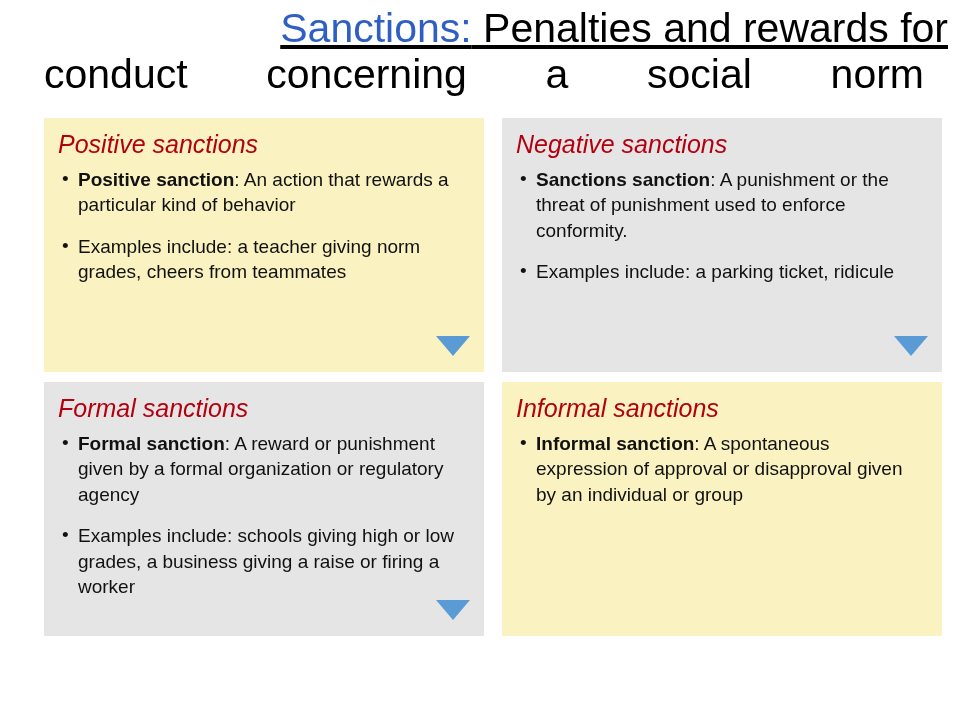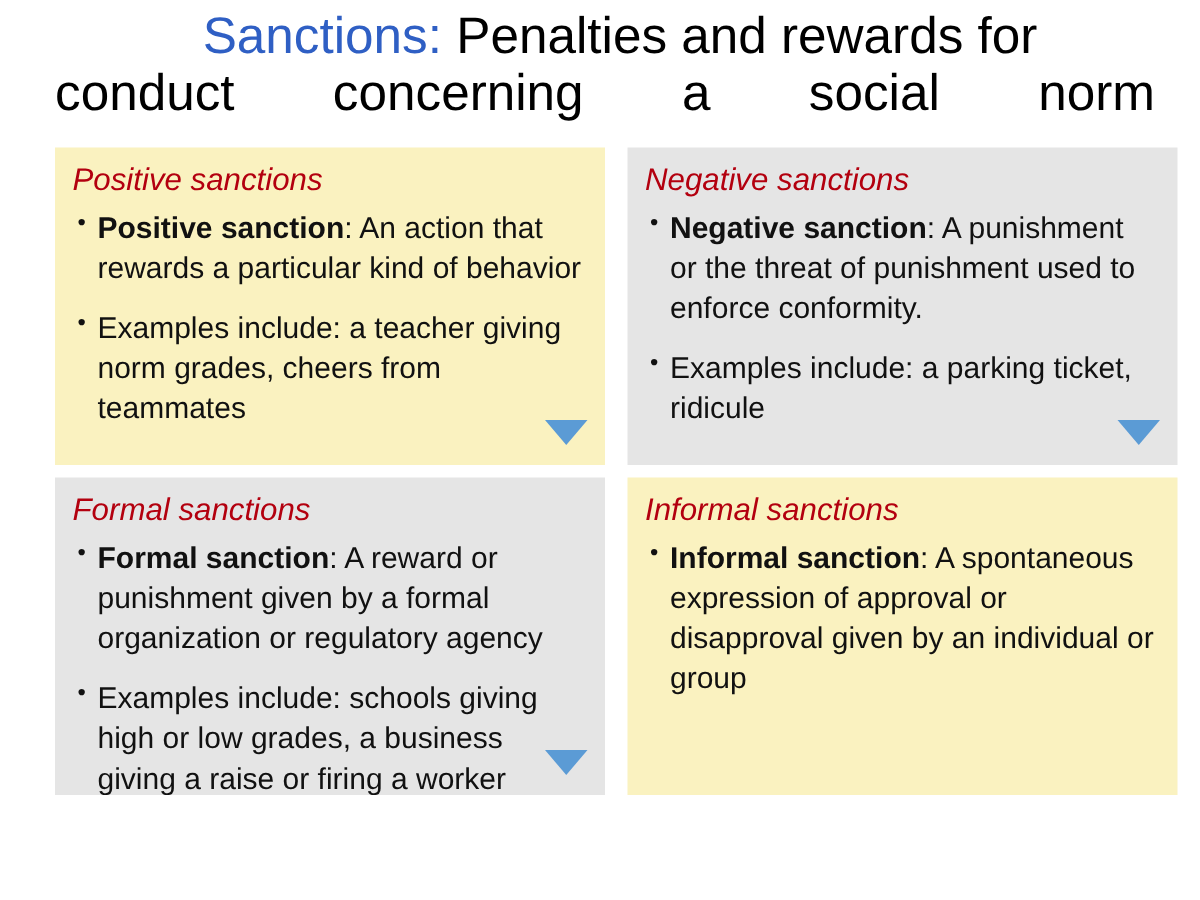--- a/index.html
+++ b/index.html
@@ -24,21 +24,22 @@
   }
 
   .title-line {
     font-size: 41px;
     line-height: 1.12;
     color: #000000;
     white-space: nowrap;
   }
 
   .title-line1 {
-    text-align: center;
+    text-align: right;
+    text-decoration: underline;
   }
 
   .title-line2 {
     text-align: justify;
     text-align-last: justify;
     display: block;
     width: 880px;
   }
 
   .title-em {
@@ -78,21 +79,21 @@
   ul.bullets {
     list-style: none;
     margin: 0;
     padding: 0;
   }
 
   ul.bullets > li {
     position: relative;
     padding-left: 20px;
     margin-bottom: 16px;
-    font-size: 24px;
+    font-size: 19px;
     line-height: 1.34;
     color: #111111;
   }
 
   ul.bullets > li:last-child { margin-bottom: 0; }
 
   ul.bullets > li::before {
     content: "•";
     position: absolute;
     left: 4px;
@@ -131,21 +132,21 @@
       <ul class="bullets">
         <li><span class="lead">Positive sanction</span><span>: An action that rewards a particular kind of behavior</span></li>
         <li><span>Examples include: a teacher giving norm grades, cheers from teammates</span></li>
       </ul>
       <div class="tri-marker"></div>
     </div>
 
     <div class="card card-blue">
       <div class="card-title">Negative sanctions</div>
       <ul class="bullets">
-        <li><span class="lead">Negative sanction</span><span>: A punishment or the threat of punishment used to enforce conformity.</span></li>
+        <li><span class="lead">Sanctions sanction</span><span>: A punishment or the threat of punishment used to enforce conformity.</span></li>
         <li><span>Examples include: a parking ticket, ridicule</span></li>
       </ul>
       <div class="tri-marker"></div>
     </div>
 
     <div class="card card-blue">
       <div class="card-title">Formal sanctions</div>
       <ul class="bullets">
         <li><span class="lead">Formal sanction</span><span>: A reward or punishment given by a formal organization or regulatory agency</span></li>
         <li><span>Examples include: schools giving high or low grades, a business giving a raise or firing a worker</span></li>

